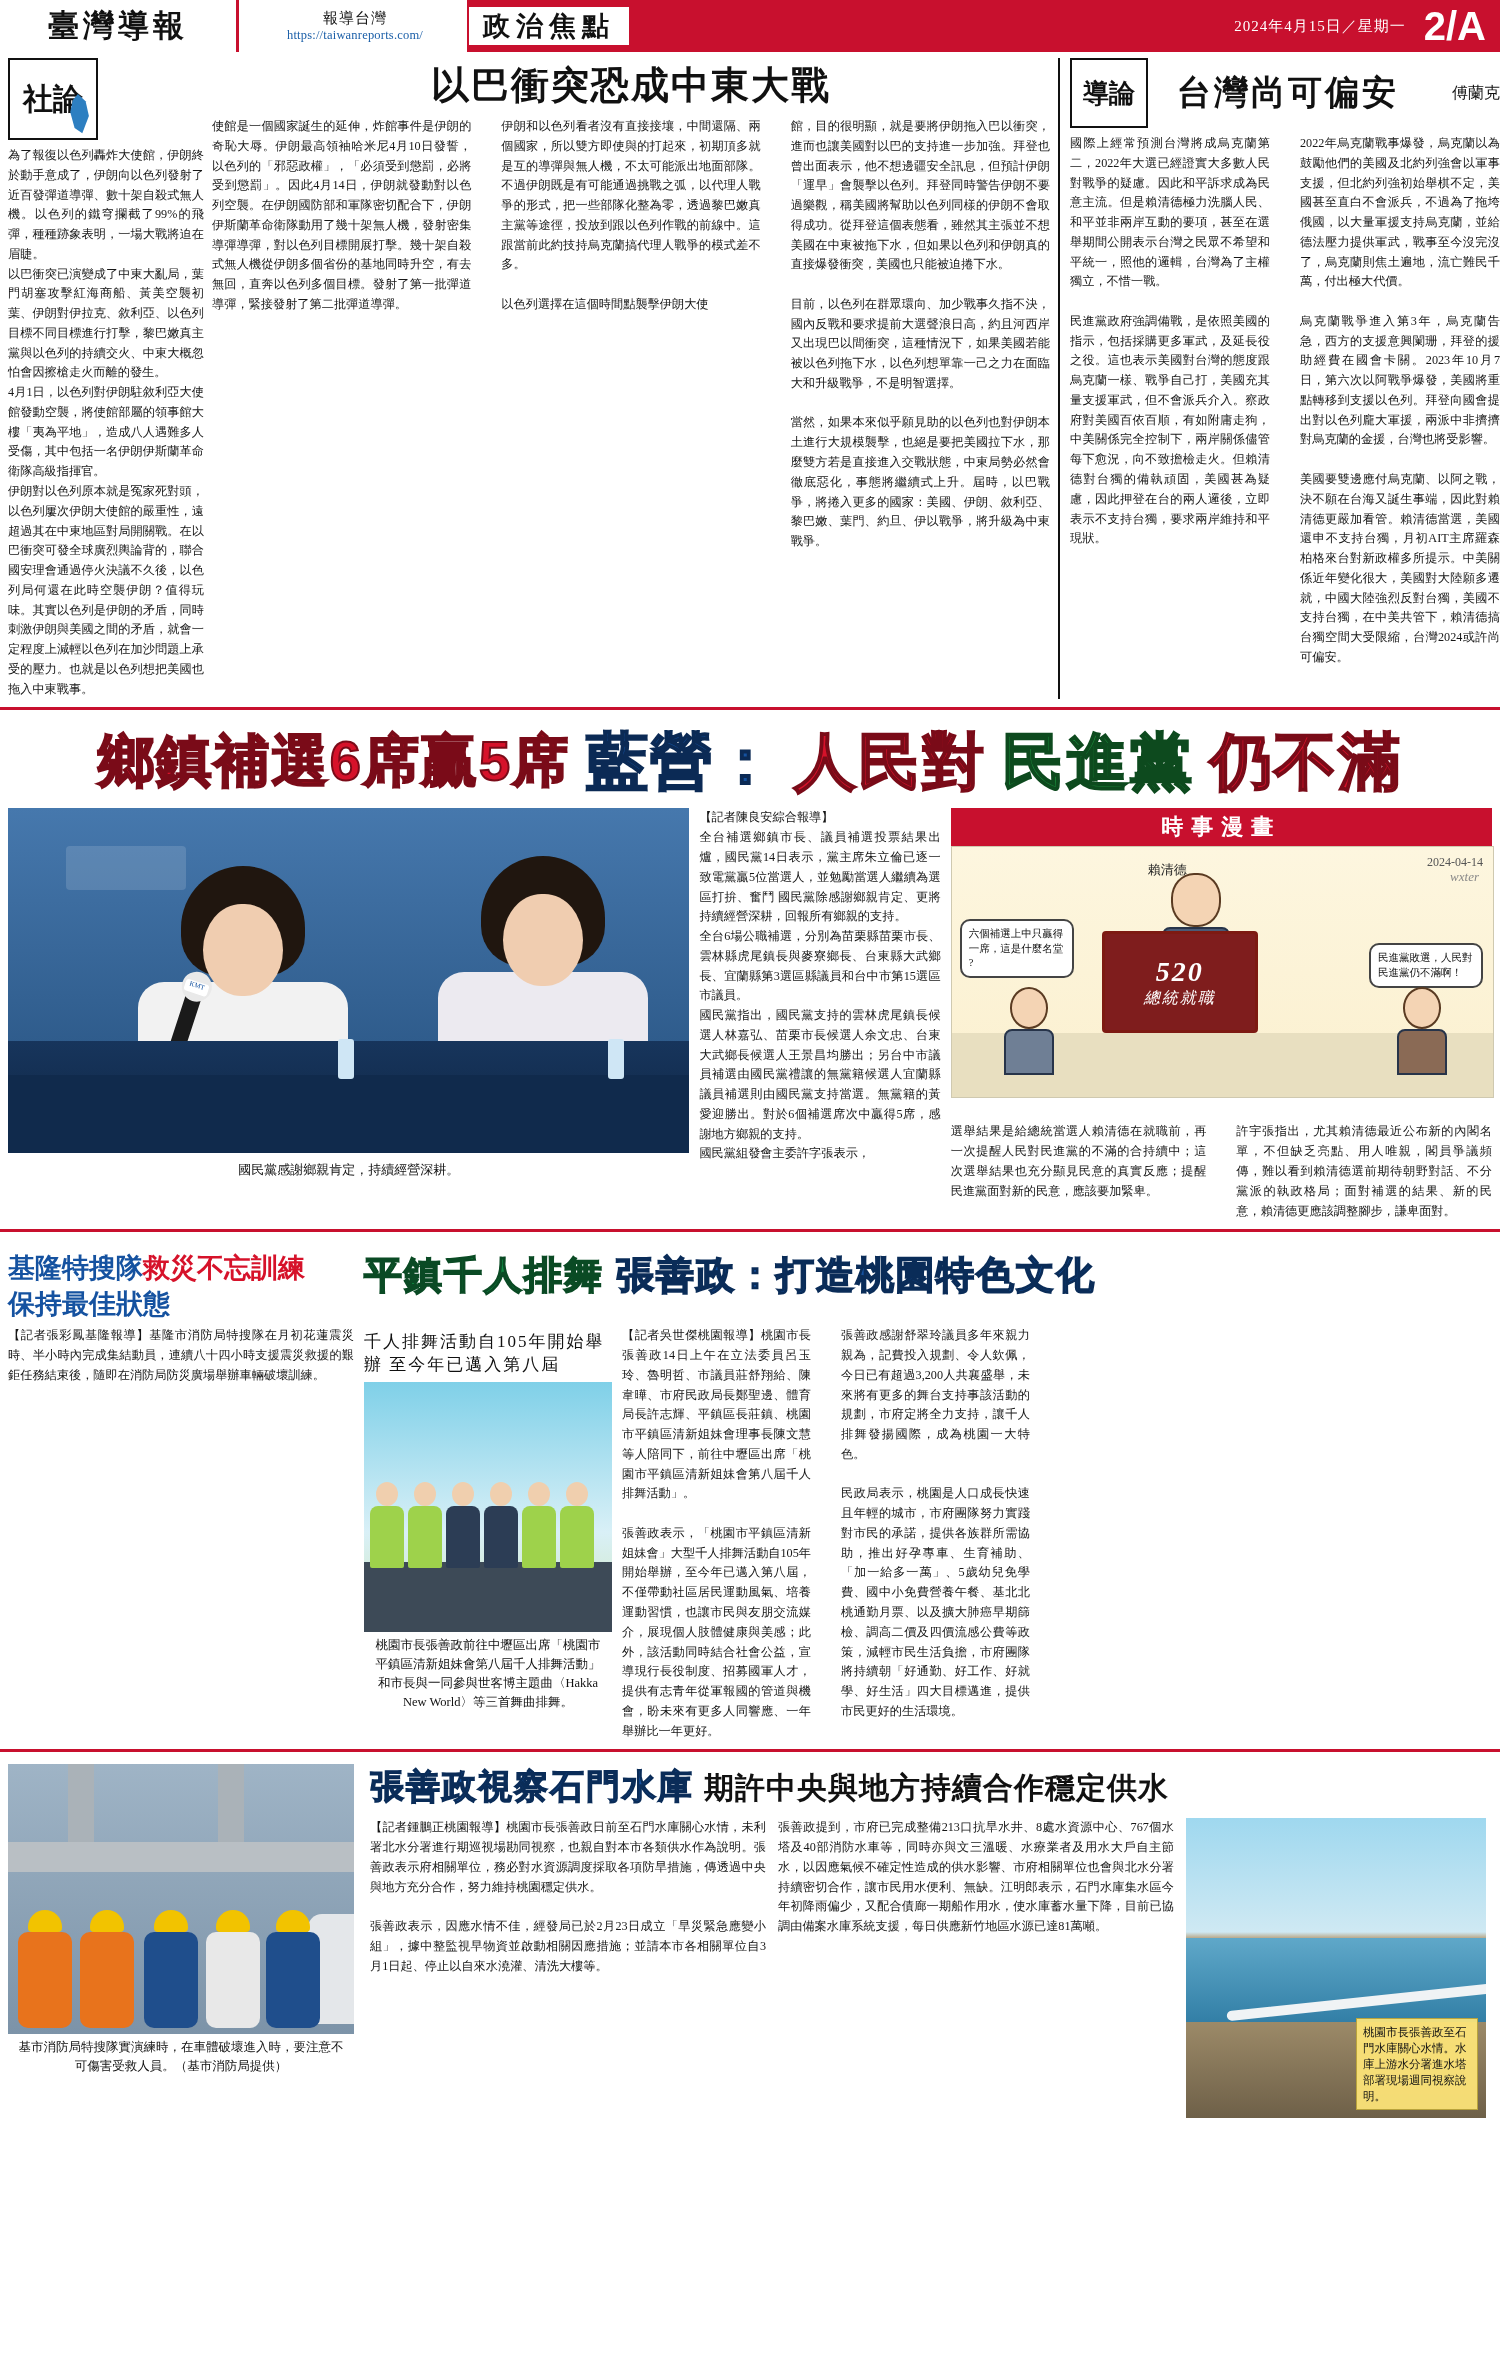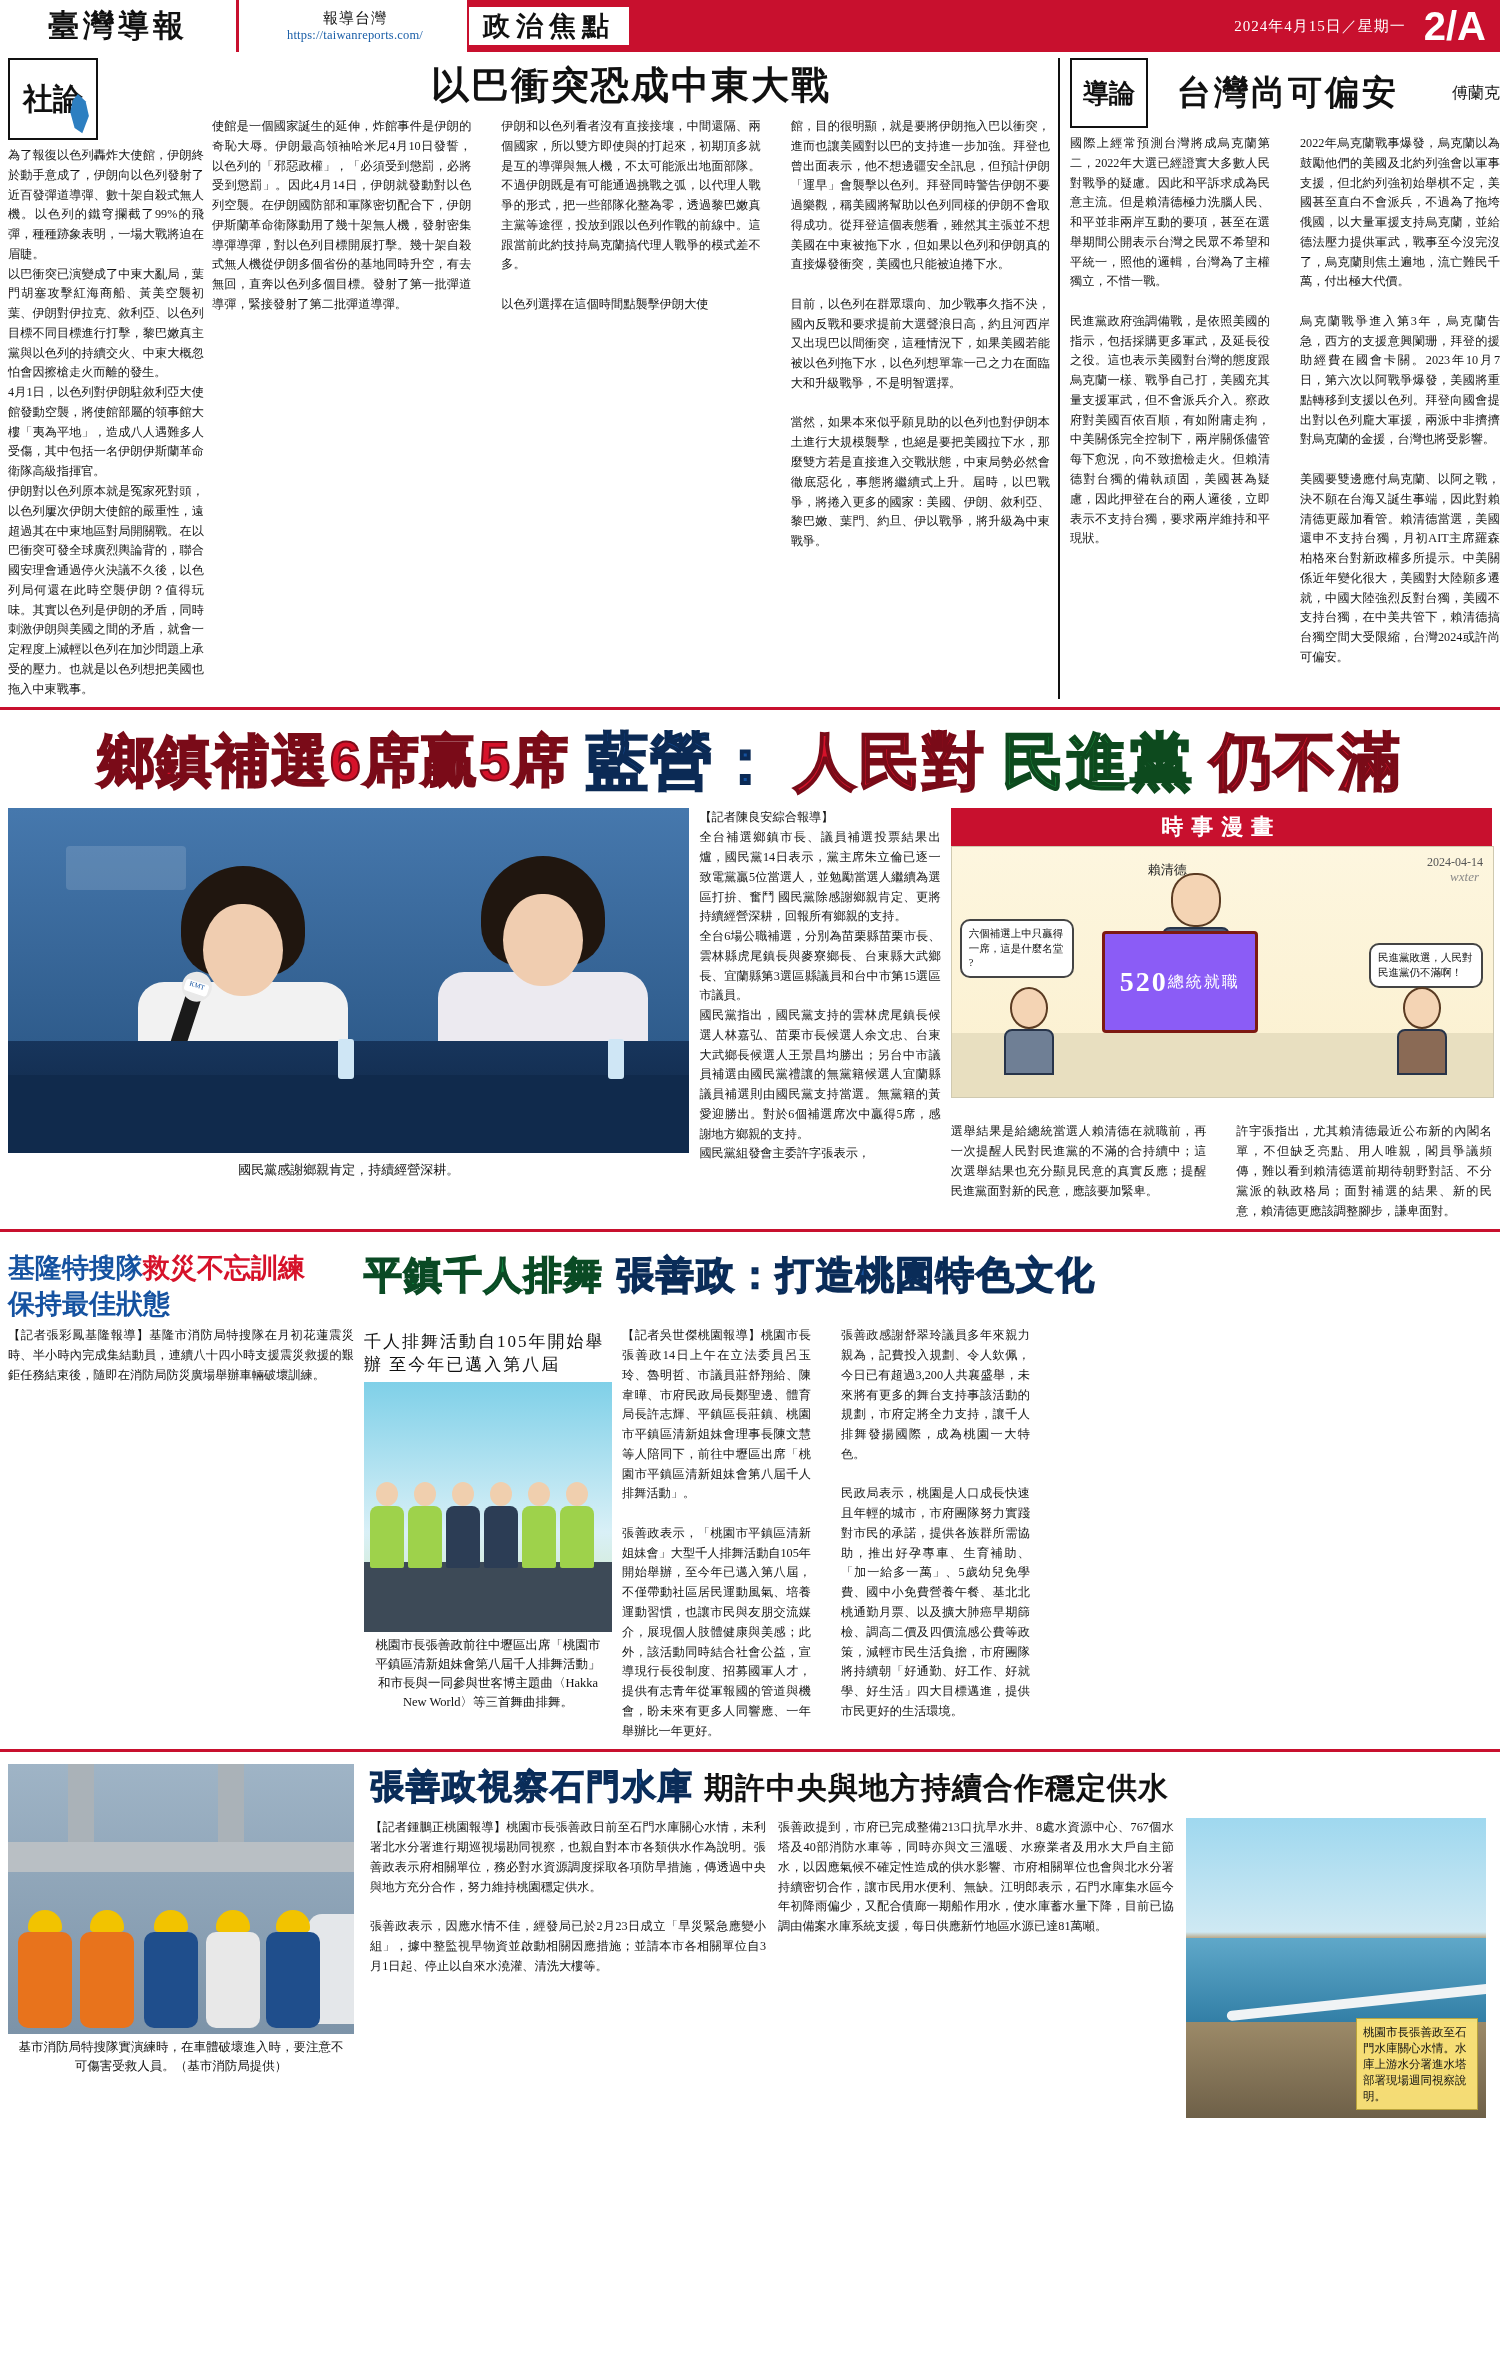--- a/index.html
+++ b/index.html
@@ -72,21 +72,21 @@
   .pc-body{width:210px;height:120px;margin:-8px auto 0;background:#f2f2f2;border-radius:26px 26px 0 0;}
   .pc-body.dark{background:#eceaf0;}
   .pc-mic{position:absolute;left:170px;top:180px;width:16px;height:64px;background:#1a1a1a;border-radius:8px;transform:rotate(18deg);}
   .pc-mic .mh{position:absolute;left:-7px;top:-18px;width:30px;height:30px;border-radius:50%;background:#e9e9e9;}
   .pc-bottle{position:absolute;width:16px;height:40px;background:#cfe6f5;border-radius:3px;bottom:74px;}
 
   
   .cartoon-img{width:100%;height:250px;background:#fdf7e2;position:relative;border:1px solid #cfc9b0;}
   .ct-sky{position:absolute;inset:0;background:linear-gradient(180deg,#fdf6df 0%,#fbf0cf 100%);}
   .ct-ground{position:absolute;left:0;right:0;bottom:0;height:64px;background:#e8dfc0;}
-  .ct-sign{position:absolute;left:150px;top:84px;width:150px;height:96px;background:#8b5cf6;border:3px solid #7d1a12;border-radius:4px;color:#fff;display:flex;flex-direction:row;align-items:center;justify-content:center;}
+  .ct-sign{position:absolute;left:150px;top:84px;width:150px;height:96px;background:#7f1d1d;border:3px solid #7d1a12;border-radius:4px;color:#fff;display:flex;flex-direction:column;align-items:center;justify-content:center;font-style:italic;}
   .ct-sign .n{font-size:28px;font-weight:bold;letter-spacing:2px;}
   .ct-sign .s{font-size:16px;letter-spacing:2px;}
   .ct-fig{position:absolute;}
   .ct-head{width:46px;height:50px;border-radius:23px/25px;background:#f4d4b4;border:2px solid #5a3b22;}
   .ct-suit{width:64px;height:62px;background:#4a5b77;border:2px solid #27344a;border-radius:8px 8px 0 0;margin-top:-4px;}
   .ct-label{position:absolute;font-size:13px;color:#222;}
   .ct-bubble{position:absolute;background:#fff;border:2px solid #444;border-radius:10px;font-size:10.5px;padding:6px 7px;line-height:1.35;}
   .ct-date{position:absolute;right:10px;top:8px;font-size:12px;color:#555;}
 
   

